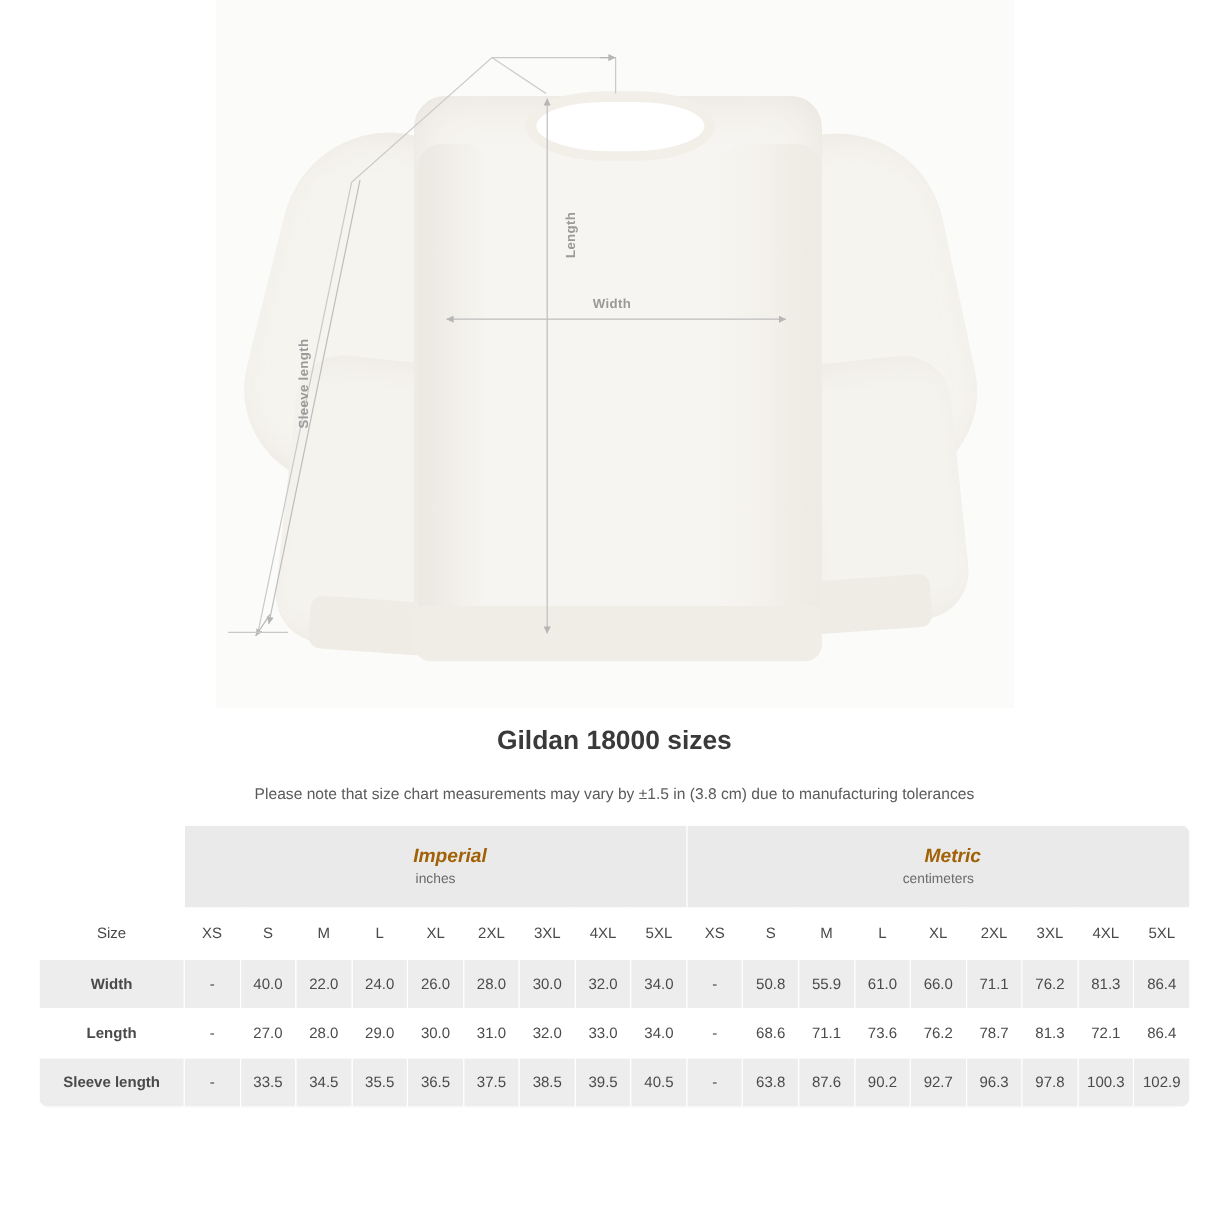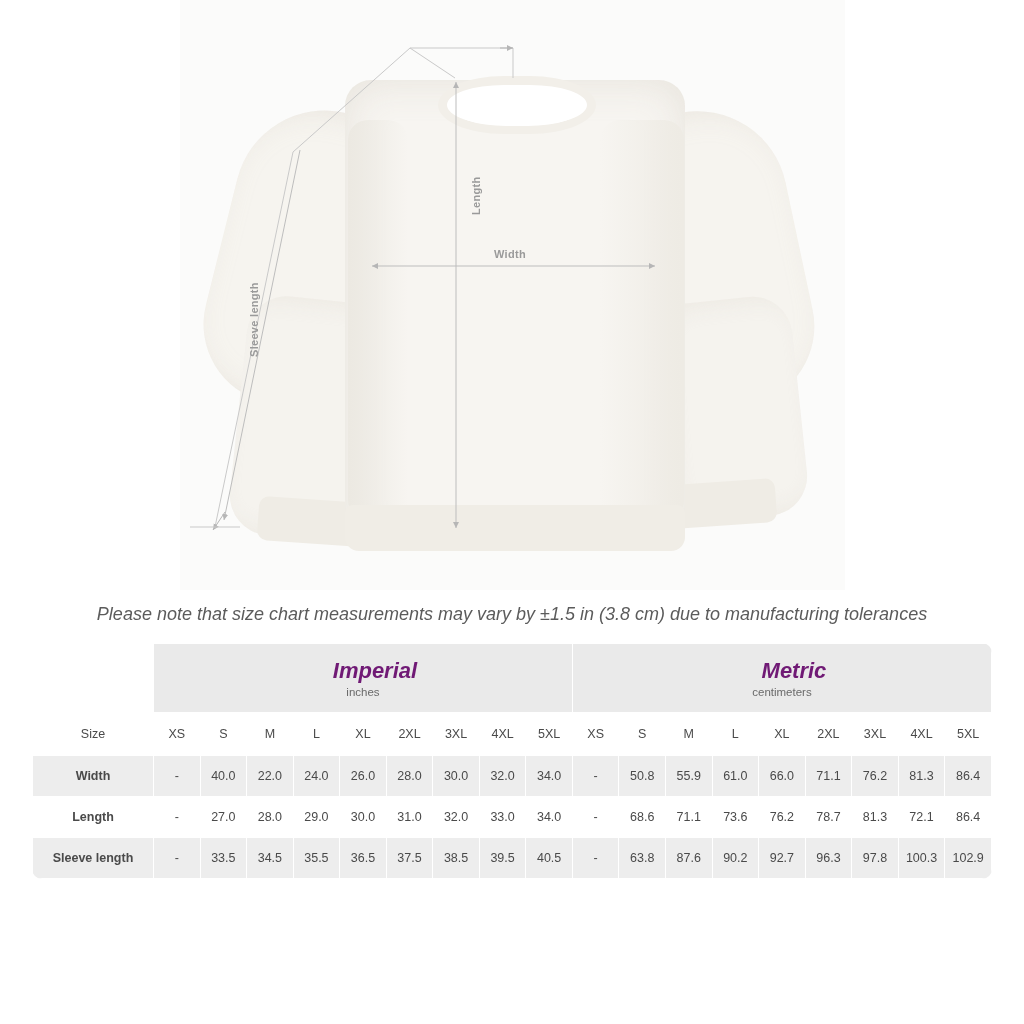--- a/index.html
+++ b/index.html
@@ -185,24 +185,23 @@
   .title-block {
     text-align: center;
     margin-top: 14px;
   }
   .title {
     font-size: 22px;
     font-weight: bold;
     color: #3a3a3a;
   }
   .note {
-    font-size: 18px;
-    font-style: italic;
+    font-size: 13px;
     color: #5b5b5b;
-    margin-top: 13px;
+    margin-top: 24px;
   }
 
   
   .table-wrap {
     margin: 18px 32px 0 32px;
     border-radius: 10px;
     overflow: hidden;
   }
   table.size-table {
     border-collapse: collapse;
@@ -214,24 +213,24 @@
     border: 1px solid #ffffff;
     text-align: center;
     padding: 0;
     color: #4a4a4a;
   }
   .unit-head {
     background: #eaeaea;
     height: 68px;
   }
   .unit-title {
-    font-size: 22px;
+    font-size: 16px;
     font-weight: bold;
     font-style: italic;
-    color: #701a75;
+    color: #a16207;
     line-height: 1.15;
     padding-left: 24px;
   }
   .unit-sub {
     font-size: 11.5px;
     color: #6a6a6a;
     font-weight: normal;
     font-style: normal;
     margin-top: 3px;
   }
@@ -302,20 +301,21 @@
 
     <path d="M372,266 L655,266" fill="none" stroke="#bdbdbd" stroke-width="1" marker-start="url(#arrTail)" marker-end="url(#arrHead)"></path>
   </svg>
 
   <div class="m-label vert" style="left:470px; top:215px;">Length</div>
   <div class="m-label" style="left:494px; top:248px;">Width</div>
   <div class="m-label vert" style="left:248px; top:357px;">Sleeve length</div>
 </div>
 
 <div class="title-block">
+  <div class="title">Gildan 18000 sizes</div>
   <div class="note">Please note that size chart measurements may vary by ±1.5 in (3.8 cm) due to manufacturing tolerances</div>
 </div>
 
 <div class="table-wrap">
   <table class="size-table">
     <tbody>
         <tr>
           <td class="unit-head col-label"></td>
           <td class="unit-head" colspan="9">
             <div class="unit-title">Imperial</div>

